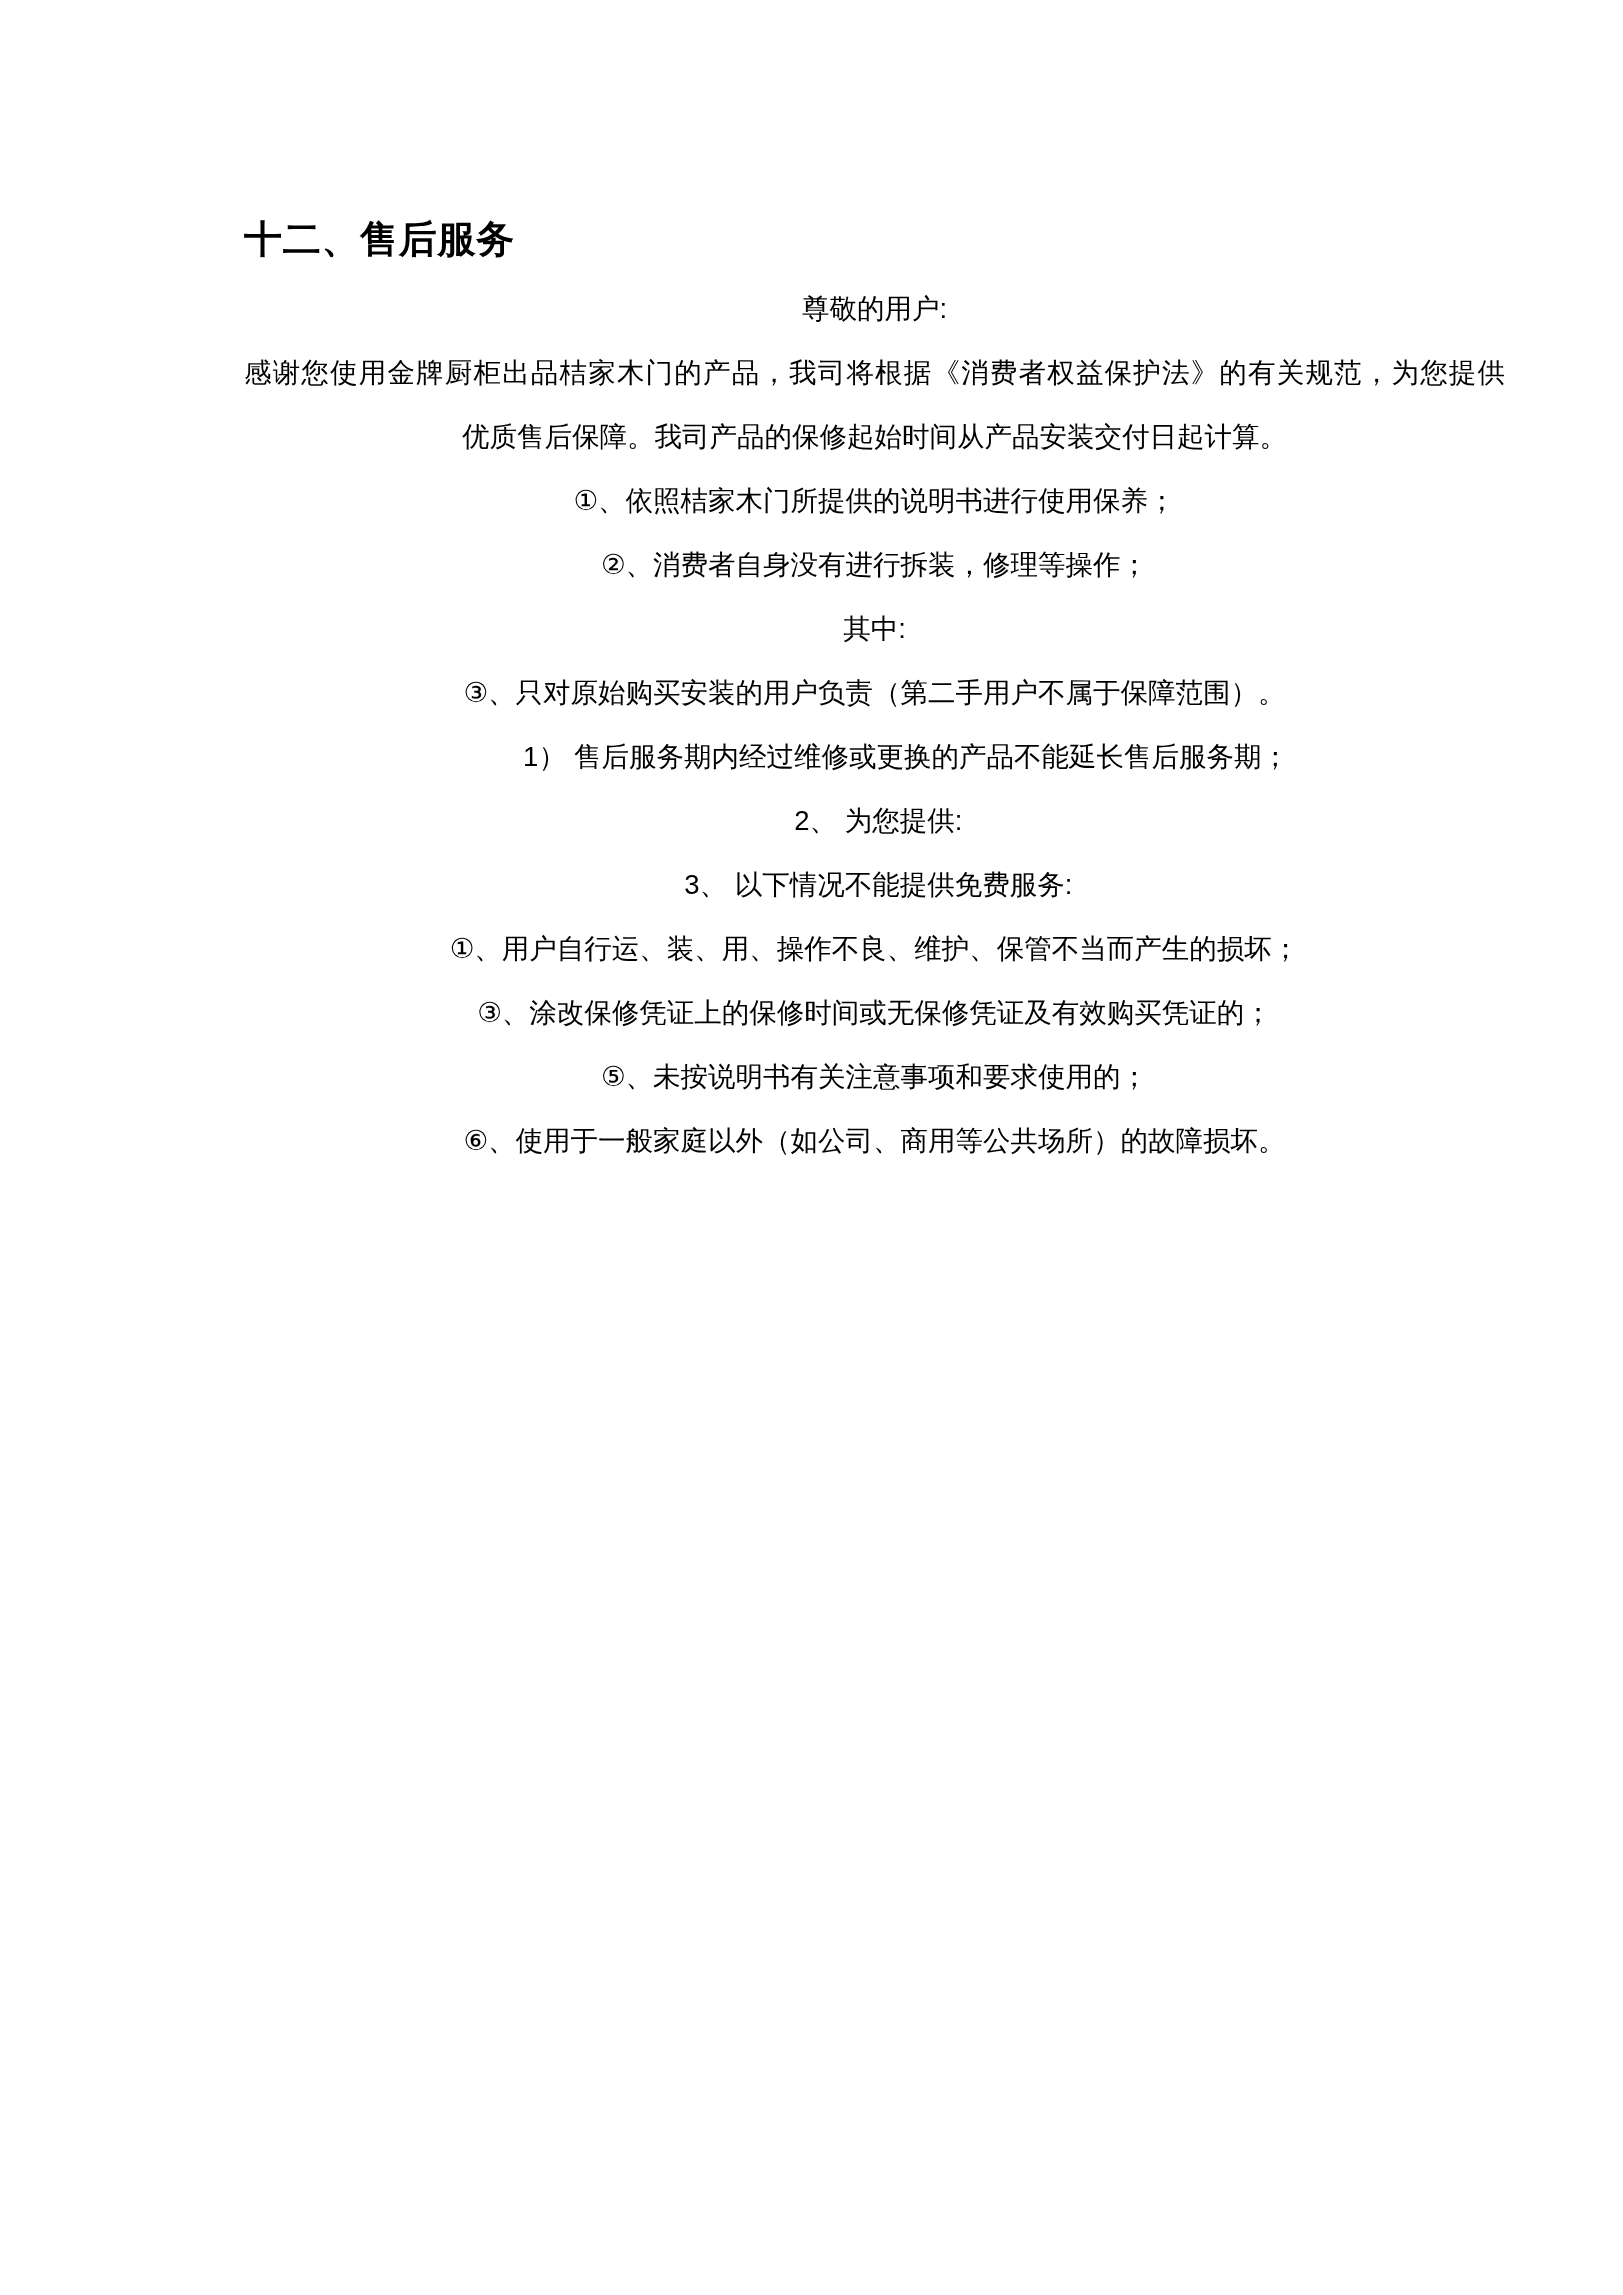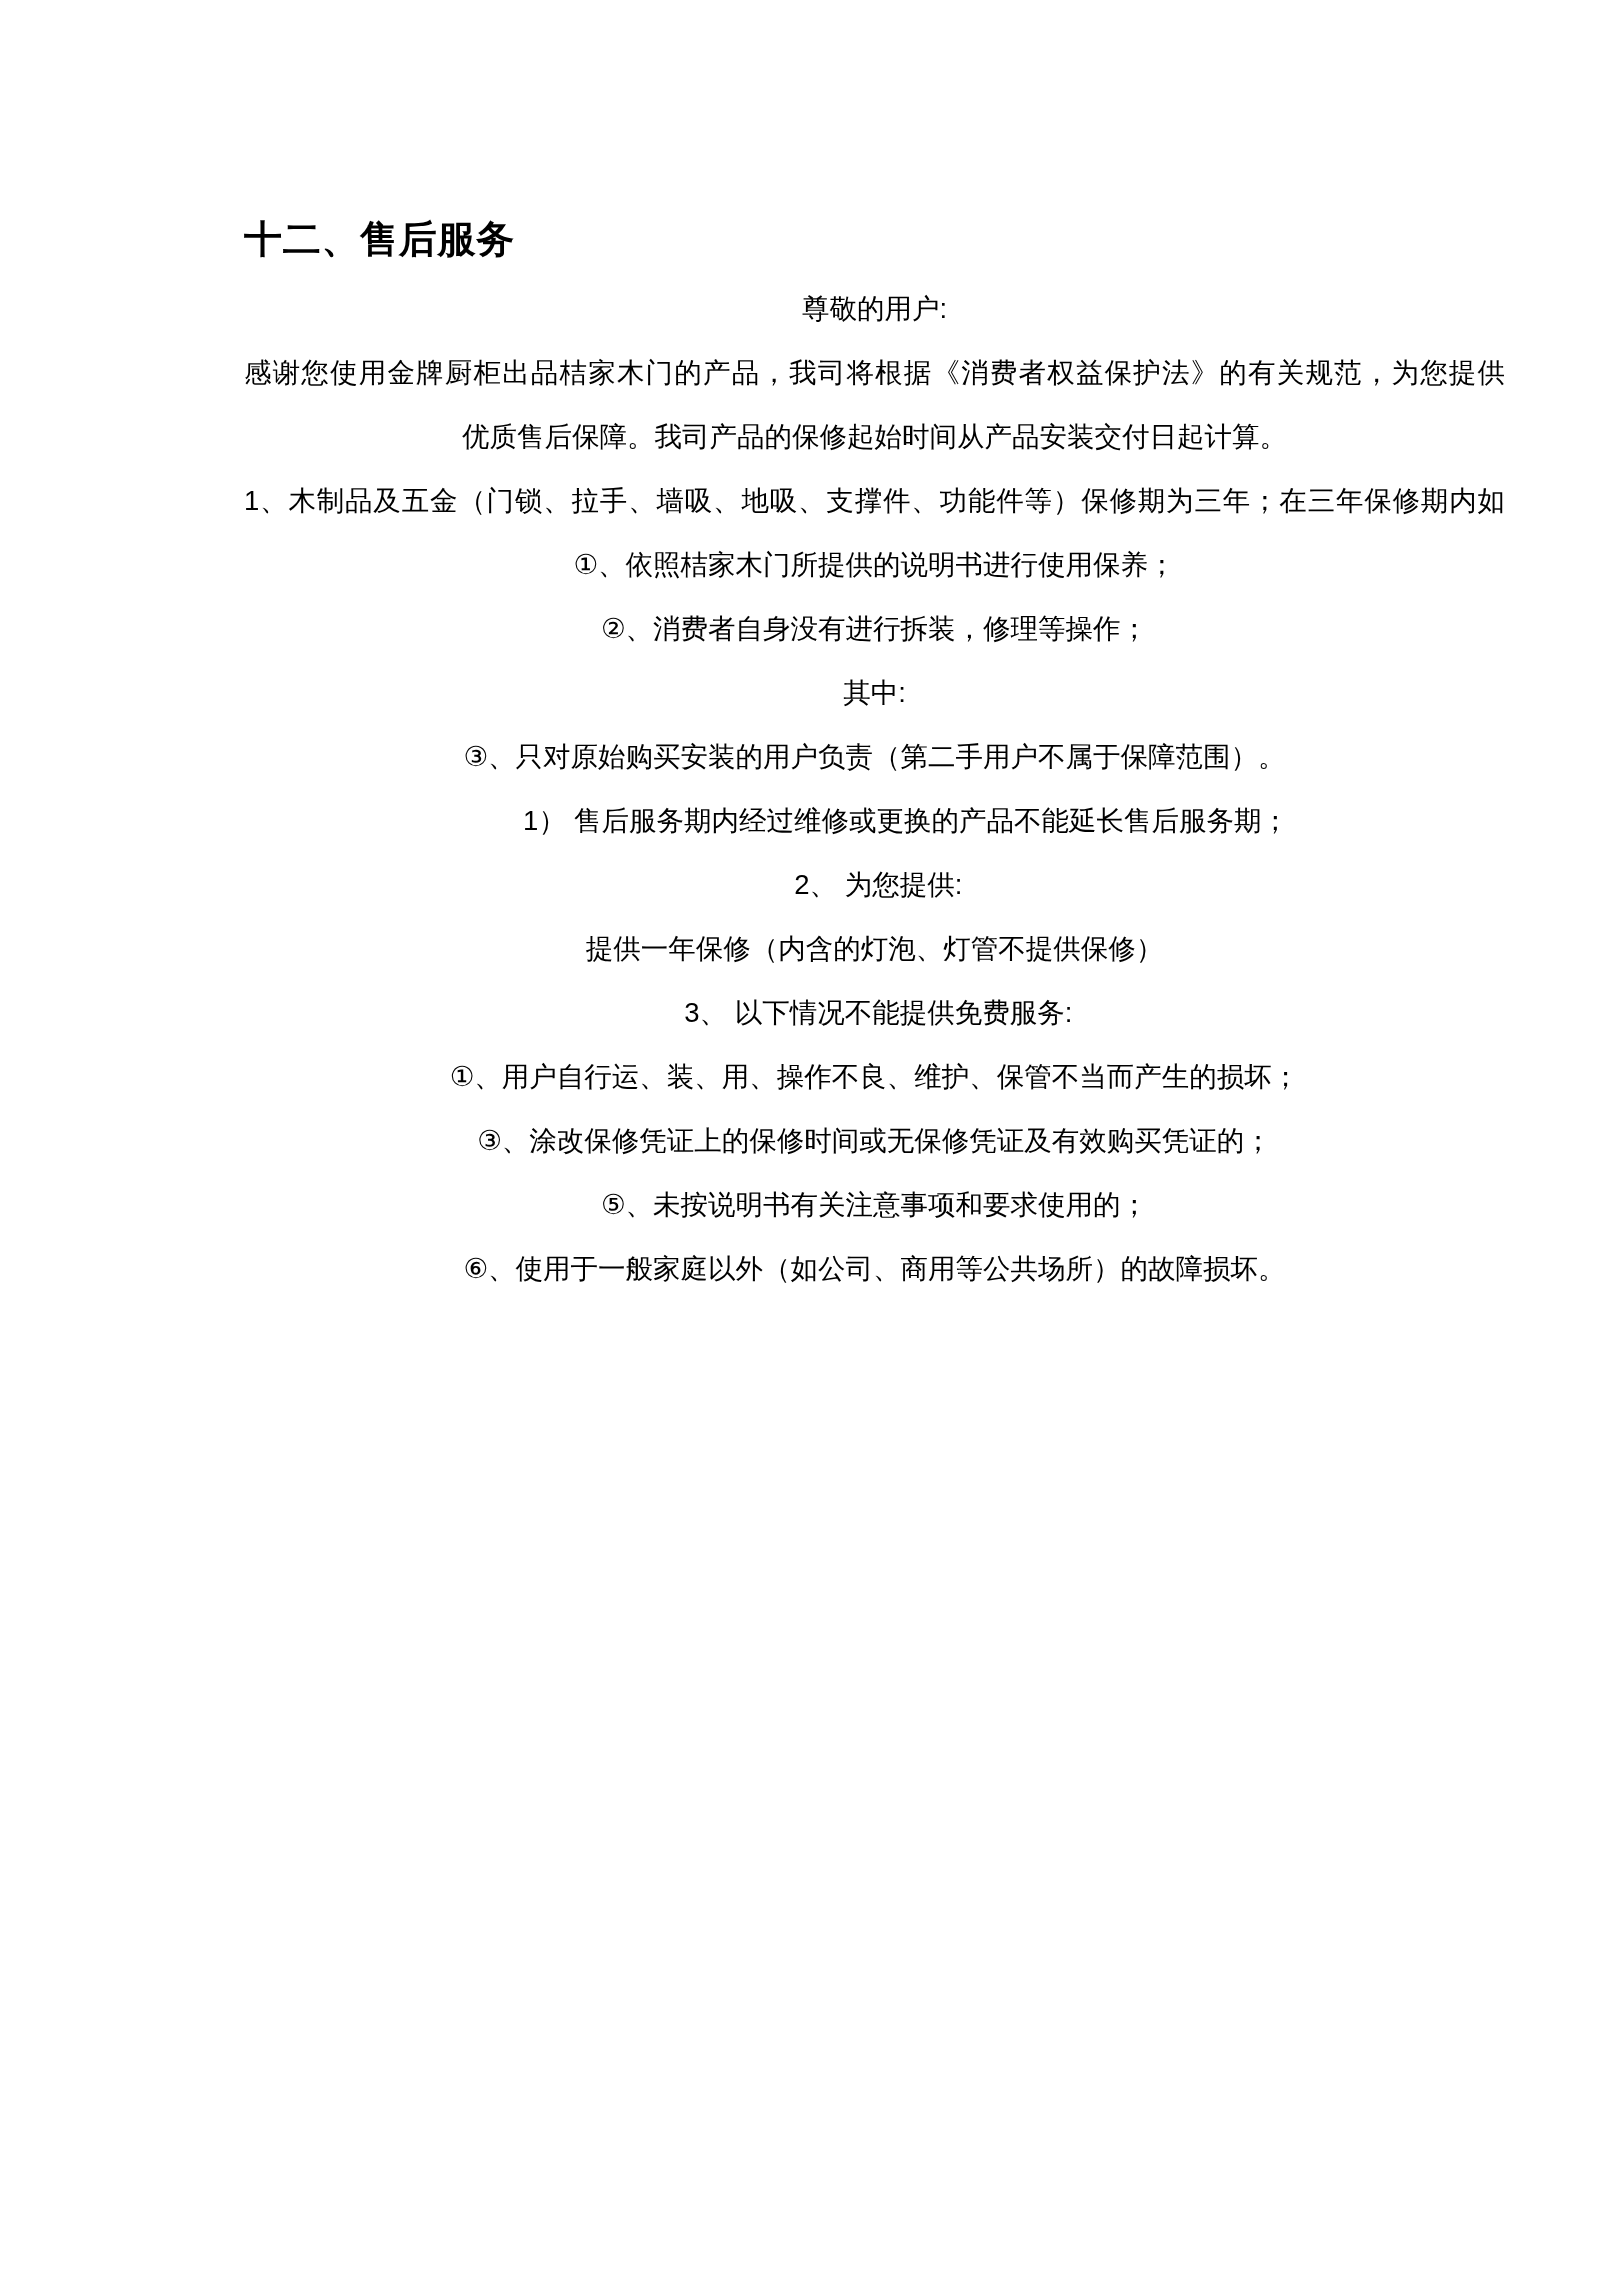--- a/index.html
+++ b/index.html
@@ -51,28 +51,26 @@
 </style>
 </head>
 <body>
 
 <div class="page">
   <div class="doc-title">十二、售后服务</div>
   <div class="doc-body">
       <div class="line">尊敬的用户:</div>
       <div class="line justify">感谢您使用金牌厨柜出品桔家木门的产品，我司将根据《消费者权益保护法》的有关规范，为您提供</div>
       <div class="line">优质售后保障。我司产品的保修起始时间从产品安装交付日起计算。</div>
-      <div class="line justify">1、木制品及五金（门锁、拉手、墙吸、地吸、支撑件、功能件等）保修期为三年；在三年保修期内如</div>
       <div class="line">①、依照桔家木门所提供的说明书进行使用保养；</div>
       <div class="line">②、消费者自身没有进行拆装，修理等操作；</div>
       <div class="line">其中:</div>
       <div class="line">③、只对原始购买安装的用户负责（第二手用户不属于保障范围）。</div>
       <div class="line" style="padding-left: 55px;"><span class="prefix" style="width: 59px;">1）</span><span>售后服务期内经过维修或更换的产品不能延长售后服务期；</span></div>
       <div class="line"><span class="prefix" style="width: 58px;">2、</span><span>为您提供:</span></div>
-      <div class="line">提供一年保修（内含的灯泡、灯管不提供保修）</div>
       <div class="line"><span class="prefix" style="width: 58px;">3、</span><span>以下情况不能提供免费服务:</span></div>
       <div class="line">①、用户自行运、装、用、操作不良、维护、保管不当而产生的损坏；</div>
       <div class="line">③、涂改保修凭证上的保修时间或无保修凭证及有效购买凭证的；</div>
       <div class="line">⑤、未按说明书有关注意事项和要求使用的；</div>
       <div class="line">⑥、使用于一般家庭以外（如公司、商用等公共场所）的故障损坏。</div>
     </div>
 </div>
 
 
 </body></html>

